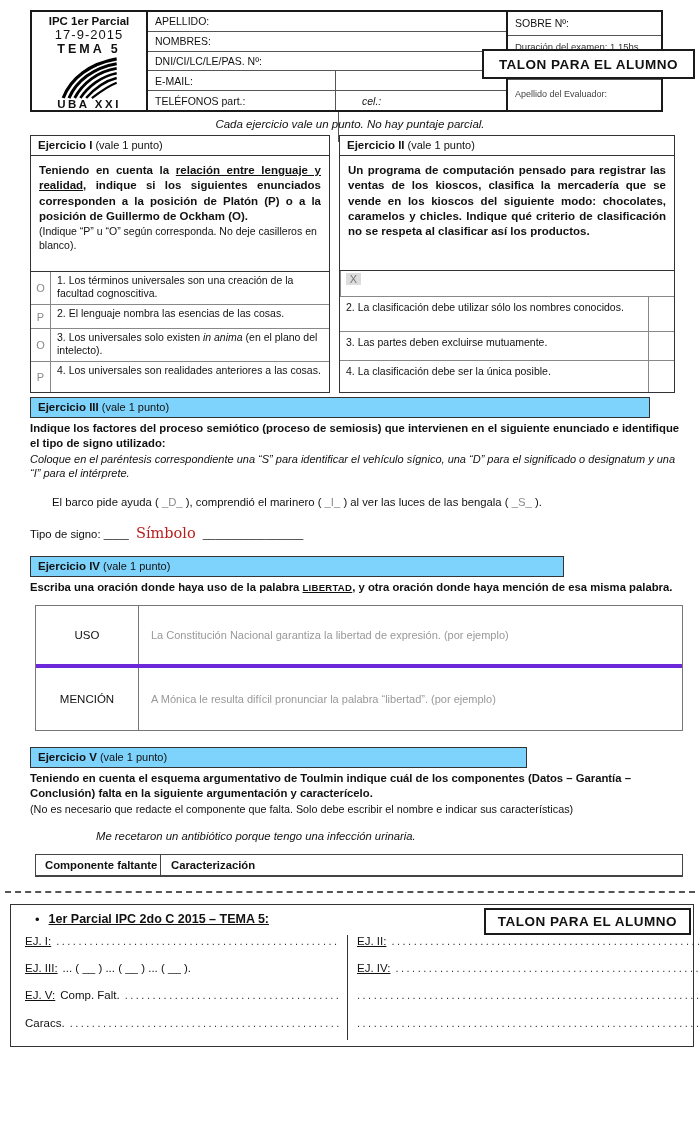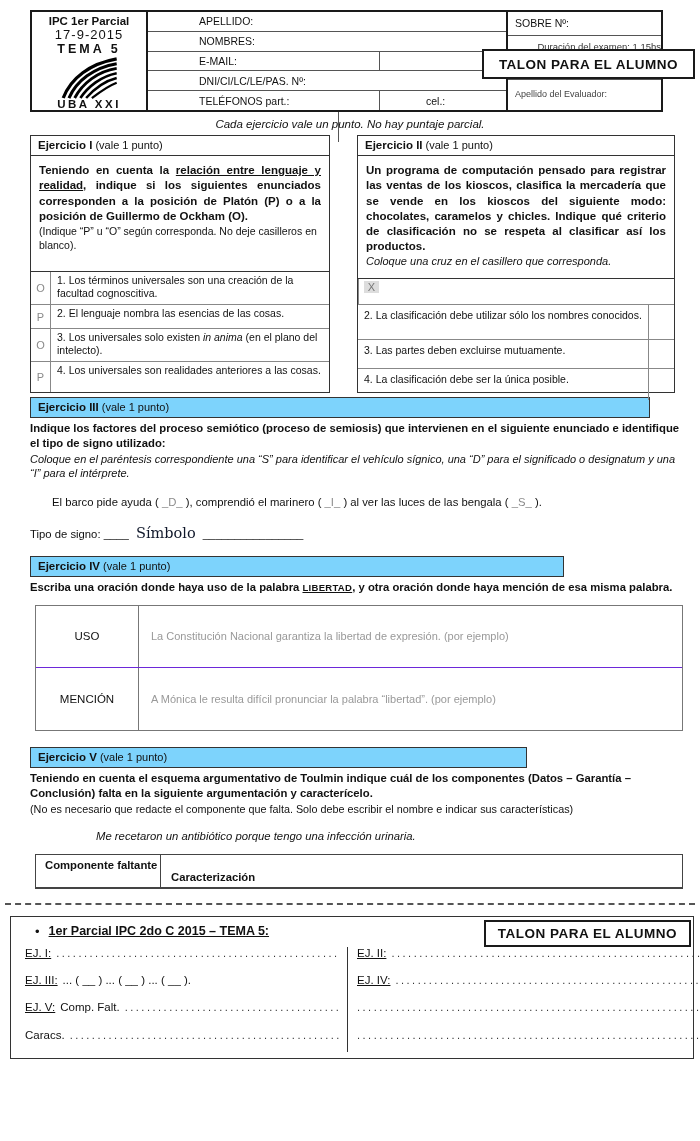--- a/index.html
+++ b/index.html
@@ -14,43 +14,43 @@
   .hdr-logo { width:116px; border-right:2px solid #1a1a1a; display:flex;
               flex-direction:column; align-items:center; padding-top:3px; }
   .hl-title { font-weight:bold; font-size:11.5px; }
   .hl-date  { font-size:13px; letter-spacing:1px; }
   .hl-topic { font-weight:bold; font-size:12.5px; letter-spacing:3px; }
   .hl-logo  { margin-top:1px; }
   .hl-brand { font-weight:bold; font-size:11.5px; letter-spacing:2.5px; margin-top:-1px;text-align:right; }
 
   .hdr-mid { flex:1; display:flex; flex-direction:column; }
   .hm-row { flex:1; border-bottom:1px solid #555; display:flex; align-items:center;
-            font-size:10.5px;padding-left:44px; }
-  .hm-row:last-child { border-bottom:none;gap:20px; }
+            font-size:10.5px; }
+  .hm-row:last-child { border-bottom:none; }
   .hm-lab { padding-left:7px; }
   .hm-c1 { width:188px; align-self:stretch; border-right:1px solid #555;
            display:flex; align-items:center; }
-  .hm-c2 { flex:1; align-self:stretch; display:flex; align-items:center; }
+  .hm-c2 { flex:1; align-self:stretch; display:flex; align-items:center;font-style:italic; }
   .hm-c2 .hm-lab { padding-left:26px; }
 
   .hdr-right { width:155px; border-left:2px solid #1a1a1a; display:flex; flex-direction:column; }
   .hr-sobre { height:24px; border-bottom:1px solid #555; padding:5px 0 0 7px; font-size:10.5px; }
-  .hr-dur   { height:22px; padding:5px 0 0 7px; color:#333; font-size:9.5px;text-align:right; }
+  .hr-dur   { height:22px; padding:5px 0 0 7px; color:#333; font-size:9.5px; }
   .hr-eval  { margin-top:auto; border-top:1px solid #555; height:31px; padding:9px 0 0 7px;
               color:#444; font-size:9px; }
 
   .stamp { position:absolute; top:37px; left:450px; width:213px; height:30px; background:#fff;
            border:2px solid #1a1a1a; display:flex; align-items:center; justify-content:center;
            font-weight:bold; font-size:13.5px; letter-spacing:0.5px; z-index:5; }
   .stray { position:absolute; left:306px; top:100px; width:1px; height:30px; background:#555; }
 
   .note { text-align:center; font-style:italic; font-size:11.5px; margin:6px 0 5px; }
 
   
-  .ejrow { margin-left:30px; width:645px; display:flex; gap:27px; }
+  .ejrow { margin-left:30px; width:645px; display:flex; gap:9px; }
   .ejbox { border:1.5px solid #333; height:258px; display:flex; flex-direction:column; background:#fff; }
   .ej1box { width:300px; }
   .ej2box { flex:1; }
   .ej-head { border-bottom:1px solid #333; padding:3px 7px 4px; font-size:11px; }
   .ej-head b { font-size:11.5px; }
   .ej-body { padding:7px 8px 4px; flex:1; display:flex; flex-direction:column; }
   .prompt-b { font-weight:bold; text-align:justify; font-size:11.5px; line-height:1.33; }
   .ej1-instr { font-size:10.5px; line-height:1.3; margin-top:1px; }
   .ej2-instr { font-style:italic; font-size:11px; margin-top:auto; padding-bottom:7px; }
   .u { text-decoration:underline; }
@@ -73,37 +73,37 @@
   .sec-head { border:1px solid #333; padding:3px 7px 4px; font-size:11px; background:#7dd3fc; }
   .sec-head b { font-size:11.5px; }
   .w3 { width:620px; } .w4 { width:534px; } .w5 { width:497px; }
   .sec-prompt { font-weight:bold; font-size:11.3px; line-height:1.32; margin-top:3px; }
   .sec-instr-i { font-style:italic; font-size:11px; line-height:1.32; margin-top:1px; }
   .sec-instr-n { font-size:10.8px; line-height:1.32; margin-top:1px; }
   .ans { color:#8a8a8a; }
 
   .sentence { margin:15px 0 0 22px; font-size:11.3px; }
   .tipo { margin:17px 0 0 0; font-size:11.3px; }
-  .tipo-ans { font-family:"DejaVu Serif", serif; color:#0f172a; font-size:14.5px; padding:0 4px;margin-top:48px; }
+  .tipo-ans { font-family:"DejaVu Serif", serif; color:#b91c1c; font-size:14.5px; padding:0 4px;margin-top:48px; }
 
   .word-u { text-decoration:underline; font-size:9.5px; letter-spacing:0.3px; }
 
   .t4 { margin:10px 0 0 5px; width:648px; border:1px solid #777; }
-  .t4row { display:flex; border-bottom:1px solid #6d28d9; height:62px; }
+  .t4row { display:flex; border-bottom:4px solid #6d28d9; height:62px; }
   .t4row:last-child { border-bottom:none; }
   .t4-lbl { width:103px; border-right:1px solid #777; display:flex; align-items:center;
             justify-content:center; font-size:11.5px; }
   .t4-ans { flex:1; display:flex; align-items:center; padding:0 12px; color:#999;
             font-size:11px; }
 
   .example { font-style:italic; margin:14px 0 0 66px; font-size:11.3px; }
   .t5 { margin:12px 0 0 5px; width:648px; border:1.5px solid #444; }
   .t5h { display:flex; border-bottom:1px solid #444; font-weight:bold; font-size:11.3px; }
   .t5c1 { width:125px; border-right:1px solid #444; padding:4px 0 4px 9px; }
-  .t5c2 { flex:1; padding:4px 0 4px 10px;margin-top:12px; }
+  .t5c2 { flex:1; padding:4px 0 4px 10px; }
   .t5b { display:flex; height:103px; font-weight:normal; }
   .t5b .t5c1 { color:#4a4a4a; }
   .t5b .t5c2 { color:#4a4a4a; line-height:1.35; padding-right:14px; position:relative; }
   .watermark { position:absolute; right:92px; bottom:22px; font-size:26px; color:#3c3c3c;
                letter-spacing:0.5px; font-weight:normal; }
 
   
   .dashsep { border-top:2px dashed #555; margin:14px 5px 0 5px; }
   .talon { margin:11px 6px 0 10px; border:1.5px solid #333; height:143px; position:relative;
            padding:7px 10px 6px 14px; display:flex; flex-direction:column; background:#fff; }
@@ -144,27 +144,27 @@
       <div class="hl-brand">UBA XXI</div>
     </div>
     <div class="hdr-mid">
       <div class="hm-row">
         <span class="hm-lab">APELLIDO:</span>
       </div>
       <div class="hm-row">
         <span class="hm-lab">NOMBRES:</span>
       </div>
       <div class="hm-row">
+        <span class="hm-lab">DNI/CI/LC/LE/PAS. Nº:</span>
+      </div>
+      <div class="hm-row">
         <div class="hm-c1">
           <span class="hm-lab">E-MAIL:</span>
         </div>
         <div class="hm-c2"></div>
-      </div>
-      <div class="hm-row">
-        <span class="hm-lab">DNI/CI/LC/LE/PAS. Nº:</span>
       </div>
       <div class="hm-row">
         <div class="hm-c1">
           <span class="hm-lab">TELÉFONOS part.:</span>
         </div>
         <div class="hm-c2">
           <span class="hm-lab">cel.:</span>
         </div>
       </div>
     </div>
@@ -210,21 +210,20 @@
       </div>
     </section>
 
     <section class="ejbox ej2box">
       <div class="ej-head">
         <b>Ejercicio II</b>
         <span>(vale 1 punto)</span>
       </div>
       <div class="ej-body">
         <div class="prompt-b">Un programa de computación pensado para registrar las ventas de los kioscos, clasifica la mercadería que se vende en los kioscos del siguiente modo: chocolates, caramelos y chicles. Indique qué criterio de clasificación no se respeta al clasificar así los productos.</div>
-        <div class="ej2-instr">Coloque una cruz en el casillero que corresponda.</div>
       </div>
       <div class="anstable">
         <div class="e2row" style="min-height:26px">
           <div class="e2-mark"><span class="mk">X</span></div>
         </div>
         <div class="e2row" style="min-height:35px">
           <div class="e2-txt">2. La clasificación debe utilizar sólo los nombres conocidos.</div>
           <div class="e2-mark"></div>
         </div>
         <div class="e2row" style="min-height:29px">

